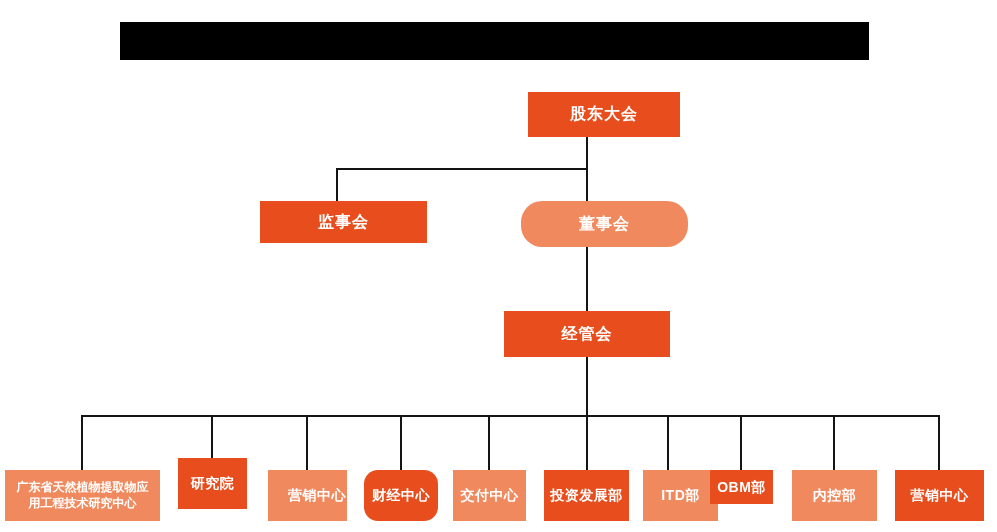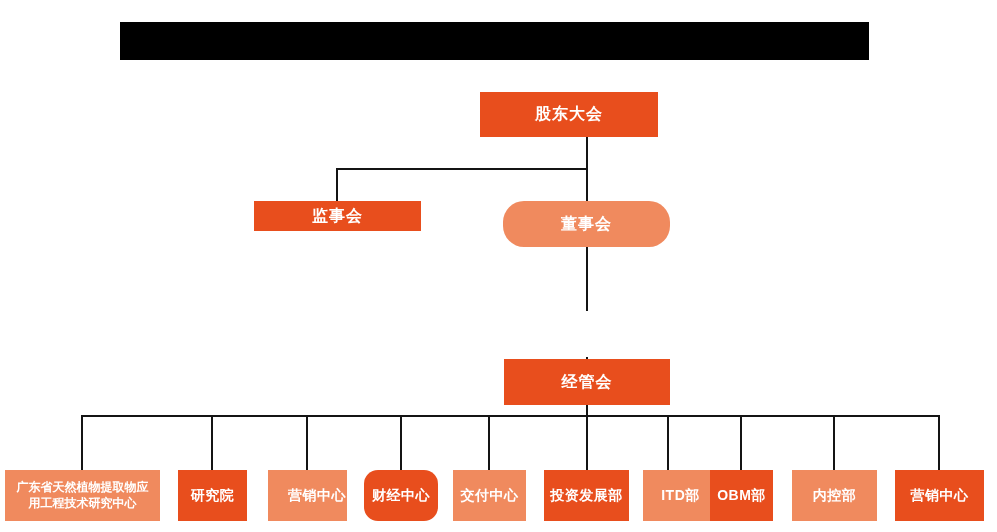--- a/index.html
+++ b/index.html
@@ -64,57 +64,57 @@
   <div class="line v" style="left:211px; top:415px; height:55px;"></div>
   <div class="line v" style="left:306px; top:415px; height:55px;"></div>
   <div class="line v" style="left:400px; top:415px; height:55px;"></div>
   <div class="line v" style="left:488px; top:415px; height:55px;"></div>
   <div class="line v" style="left:586px; top:415px; height:55px;"></div>
   <div class="line v" style="left:667px; top:415px; height:55px;"></div>
   <div class="line v" style="left:740px; top:415px; height:55px;"></div>
   <div class="line v" style="left:833px; top:415px; height:55px;"></div>
   <div class="line v" style="left:938px; top:415px; height:55px;"></div>
 
-  <div class="node" style="left:480px; top:92px; width:178px; height:45px;">
+  <div class="node" style="left:528px; top:92px; width:152px; height:45px;">
     <span>股东大会</span>
   </div>
 
-  <div class="node" style="left:254px; top:201px; width:167px; height:30px;">
+  <div class="node" style="left:260px; top:201px; width:167px; height:42px;">
     <span>监事会</span>
   </div>
-  <div class="node secondary" style="left:503px; top:201px; width:167px; height:46px;border-radius:21px;">
+  <div class="node secondary" style="left:521px; top:201px; width:167px; height:46px;border-radius:21px;">
     <span>董事会</span>
   </div>
 
-  <div class="node" style="left:504px; top:311px; width:166px; height:46px;margin-top:48px;">
+  <div class="node" style="left:504px; top:311px; width:166px; height:46px;">
     <span>经管会</span>
   </div>
 
   <div class="node secondary dept dept-long" style="left:5px; top:470px; width:155px; height:51px;">
     <span>广东省天然植物提取物应用工程技术研究中心</span>
   </div>
-  <div class="node dept" style="left:178px; top:470px; width:69px; height:51px;">
+  <div class="node dept" style="left:178px; top:458px; width:69px; height:51px;">
     <span>研究院</span>
   </div>
   <div class="node secondary dept" style="left:268px; top:470px; width:79px; height:51px;padding-left:19px;">
     <span>营销中心</span>
   </div>
   <div class="node dept" style="left:364px; top:470px; width:74px; height:51px;border-radius:14px;">
     <span>财经中心</span>
   </div>
   <div class="node secondary dept" style="left:453px; top:470px; width:73px; height:51px;">
     <span>交付中心</span>
   </div>
   <div class="node dept" style="left:544px; top:470px; width:85px; height:51px;">
     <span>投资发展部</span>
   </div>
   <div class="node secondary dept" style="left:643px; top:470px; width:75px; height:51px;">
     <span>ITD部</span>
   </div>
-  <div class="node dept" style="left:710px; top:470px; width:63px; height:51px;">
+  <div class="node dept" style="left:710px; top:470px; width:63px; height:34px;">
     <span>OBM部</span>
   </div>
   <div class="node secondary dept" style="left:792px; top:470px; width:85px; height:51px;">
     <span>内控部</span>
   </div>
   <div class="node dept" style="left:895px; top:470px; width:89px; height:51px;">
     <span>营销中心</span>
   </div>
 
 </div>

